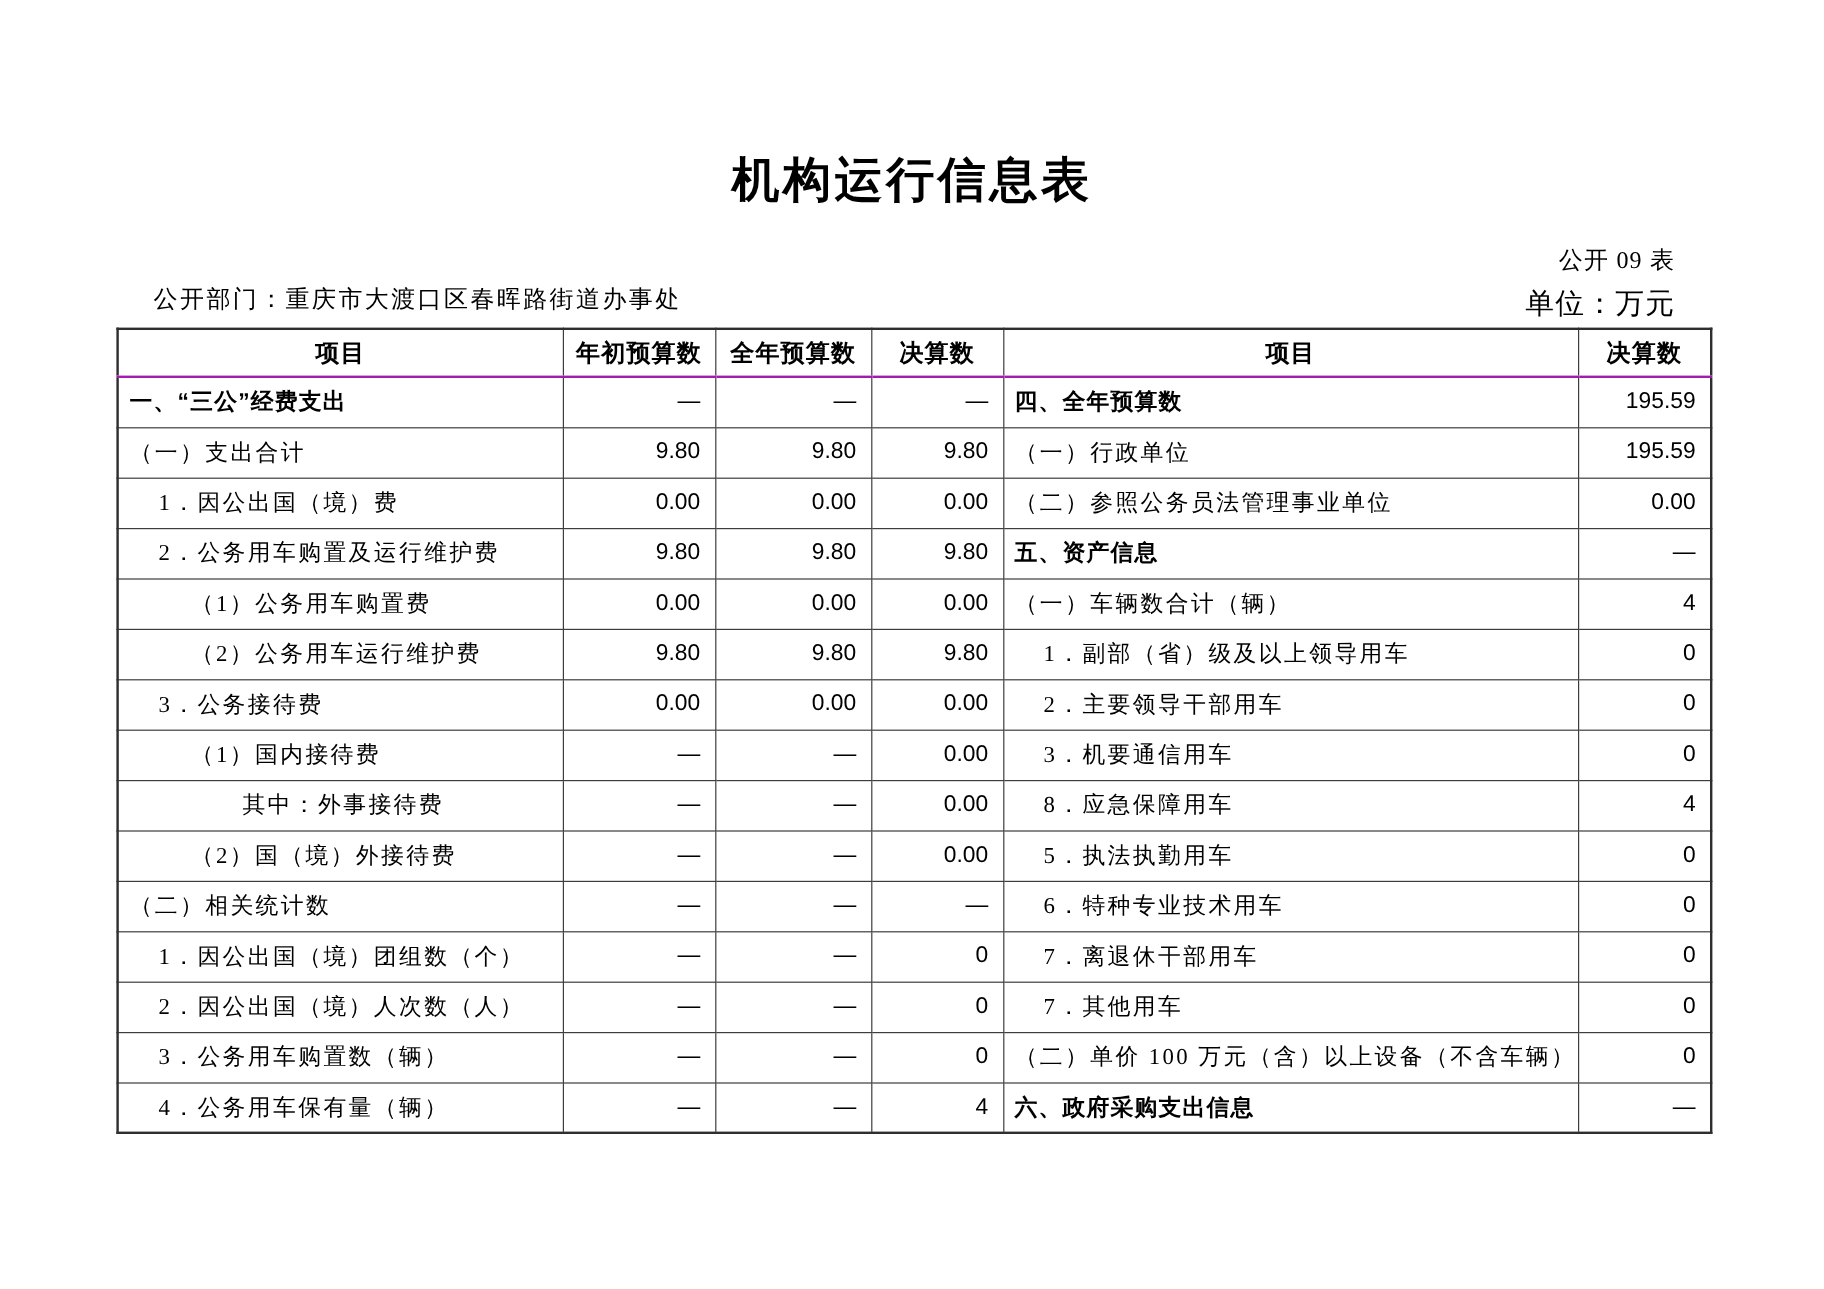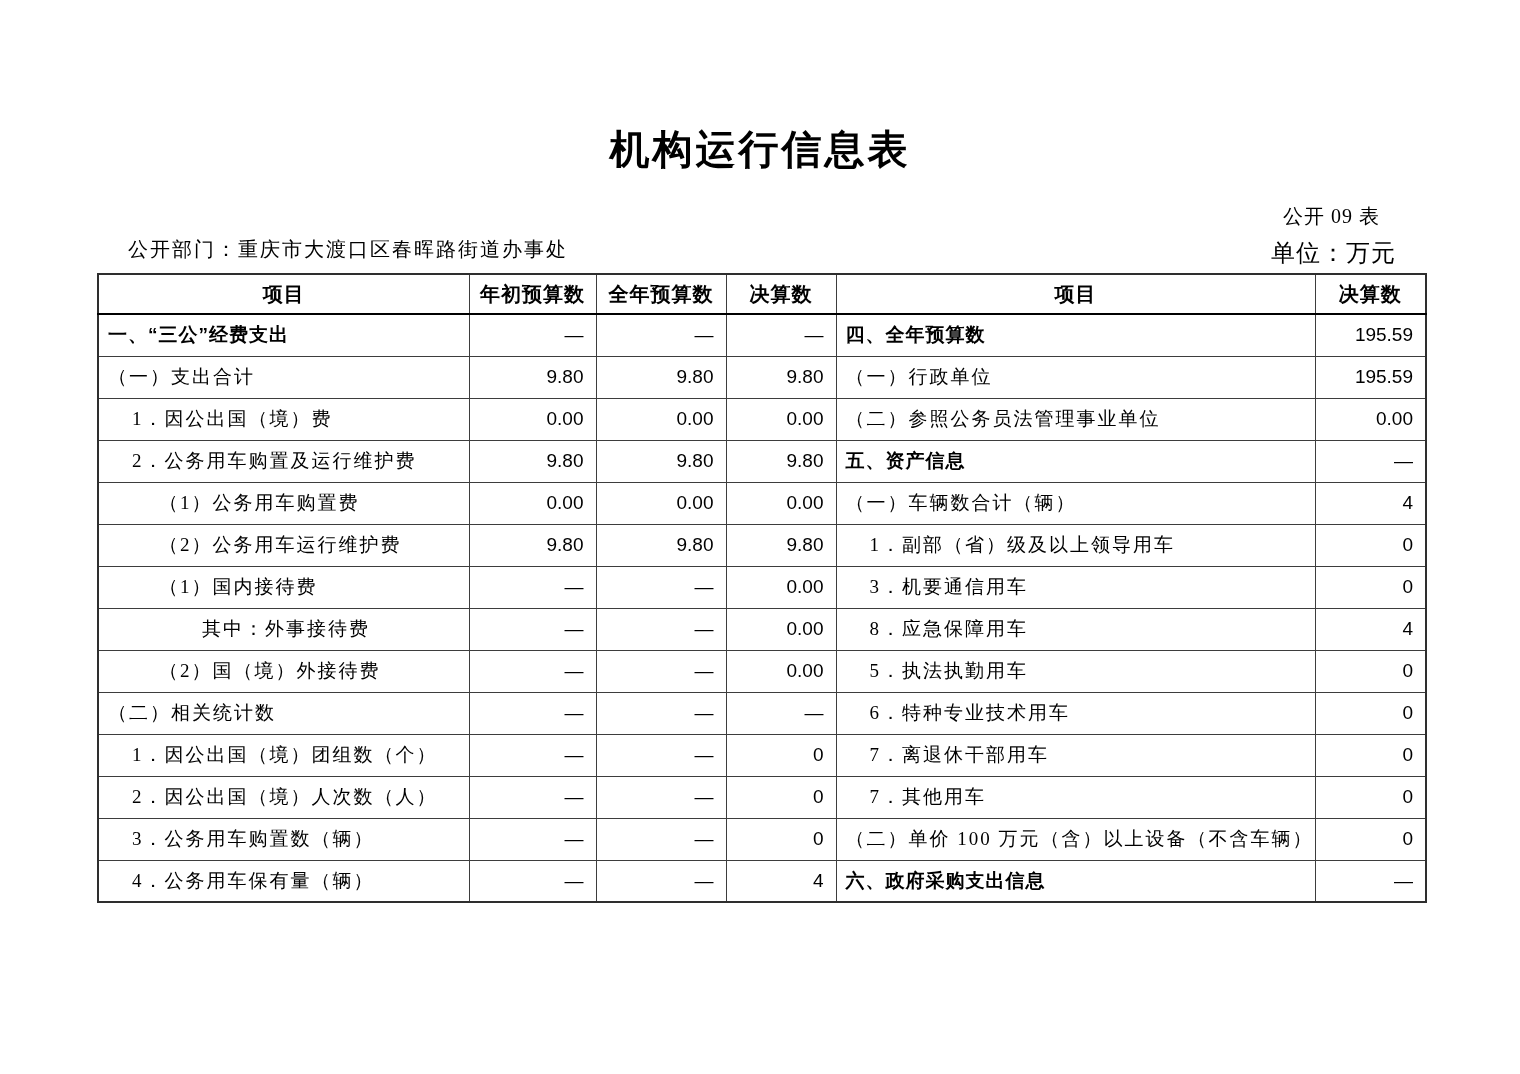--- a/index.html
+++ b/index.html
@@ -11,21 +11,21 @@
     font-family:"Liberation Serif","DejaVu Serif",serif;
     color:#000;
   }
   .title {
     position:absolute; top:122px; left:0; width:100%;
     text-align:center;
     font-family:"Liberation Sans","DejaVu Sans",sans-serif;
     font-weight:700; font-size:40px; letter-spacing:3px;
   }
   .form-code {
-    position:absolute; top:203px; right:140px;
+    position:absolute; top:203px; right:124px;
     font-size:20px; letter-spacing:1px;
   }
   .dept {
     position:absolute; top:236px; left:128px;
     font-size:20px; letter-spacing:2px;
   }
   .unit {
     position:absolute; top:237px; right:124px;
     font-size:24px; letter-spacing:1px;
   }
@@ -33,21 +33,21 @@
     position:absolute; left:97px; top:273px;
     border-collapse:collapse; table-layout:fixed;
     border:2px solid #2e2e2e;
   }
   table.main th, table.main td {
     border:1px solid #3d3d3d;
     overflow:hidden; white-space:nowrap;
   }
   table.main thead th {
     height:40px;
-    border-bottom:2px solid #000000;
+    border-bottom:2px solid #a21caf;
     font-family:"Liberation Sans","DejaVu Sans",sans-serif;
     font-weight:700; font-size:20px; text-align:center;
     letter-spacing:1px;
   }
   table.main td { height:42px; font-size:19px; }
   .lbl { text-align:left; letter-spacing:2px;margin-top:12px; }
   .num {
     text-align:right; padding-right:12px;
     font-family:"Liberation Sans","DejaVu Sans",sans-serif;
     font-size:19px; letter-spacing:0;
@@ -131,20 +131,28 @@
     </tr>
     <tr>
       <td class="lbl ind2">（2）公务用车运行维护费</td>
       <td class="num">9.80</td>
       <td class="num">9.80</td>
       <td class="num">9.80</td>
       <td class="lbl ind1">1．副部（省）级及以上领导用车</td>
       <td class="num">0</td>
     </tr>
     <tr>
+      <td class="lbl ind1">3．公务接待费</td>
+      <td class="num">0.00</td>
+      <td class="num">0.00</td>
+      <td class="num">0.00</td>
+      <td class="lbl ind1">2．主要领导干部用车</td>
+      <td class="num">0</td>
+    </tr>
+    <tr>
       <td class="lbl ind2">（1）国内接待费</td>
       <td class="num">—</td>
       <td class="num">—</td>
       <td class="num">0.00</td>
       <td class="lbl ind1">3．机要通信用车</td>
       <td class="num">0</td>
     </tr>
     <tr>
       <td class="lbl ind3">其中：外事接待费</td>
       <td class="num">—</td>

